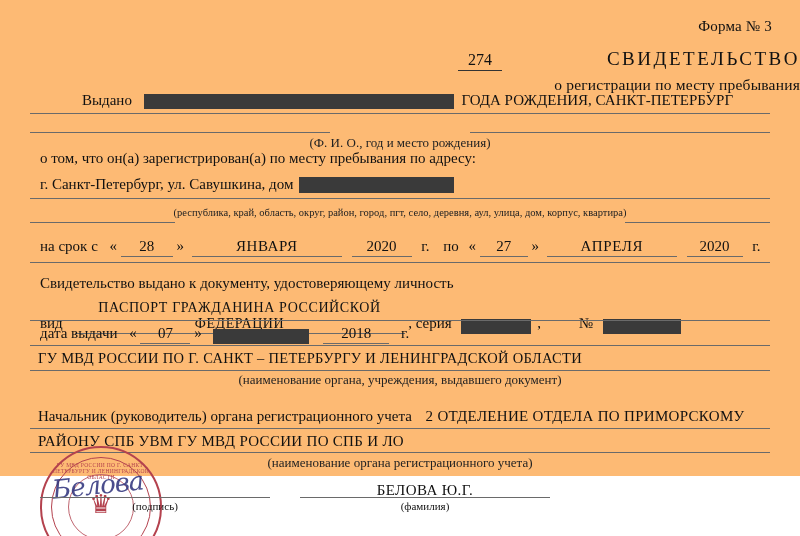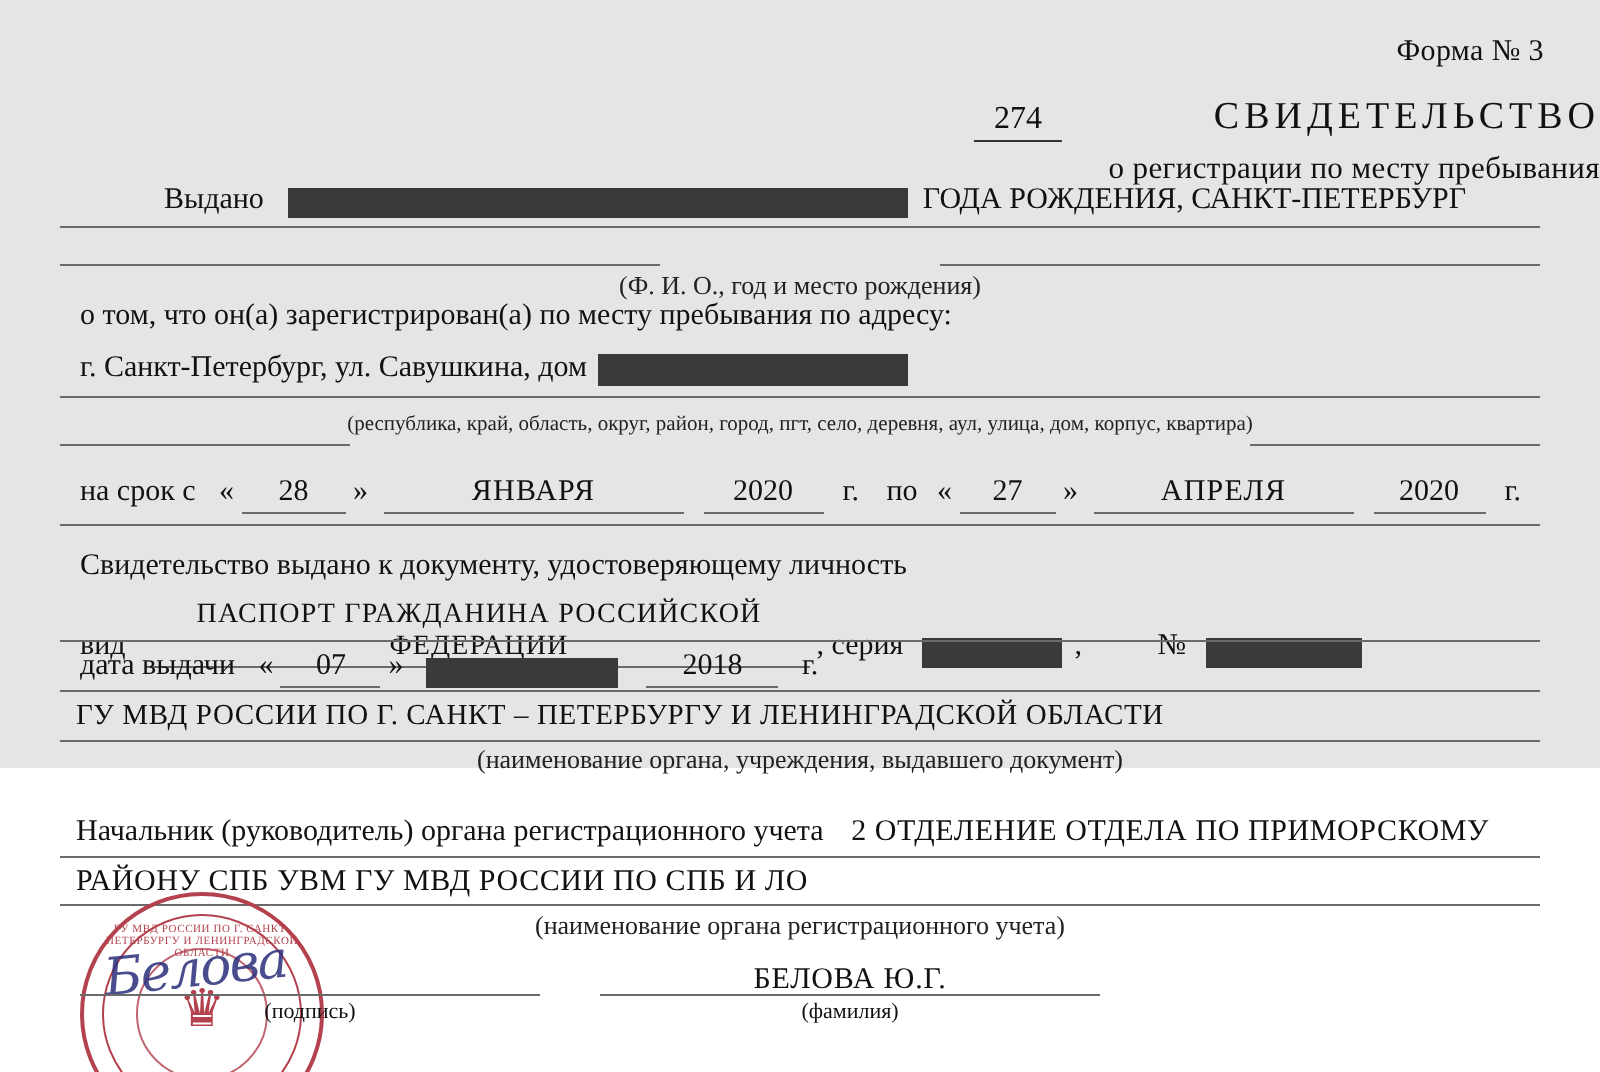--- a/index.html
+++ b/index.html
@@ -10,22 +10,22 @@
   body {
     width: 800px;
     height: 536px;
     overflow: hidden;
     font-family: "Liberation Serif", serif;
     color: #111;
   }
   .page {
     position: relative;
     width: 800px;
-    height: 384px;
-    background: #e5e5e5;
+    height: 476px;
+    background: #fdba74;
   }
   .form-no {
     position: absolute;
     top: 18px;
     right: 28px;
     font-size: 15px;
     letter-spacing: 0.2px;
   }
   .title-block {
     position: absolute;
@@ -35,21 +35,21 @@
     text-align: right;
   }
   .title-main {
     font-size: 19px;
     letter-spacing: 2.5px;
     display: inline-block;
   }
   .title-number {
     display: inline-block;
     position: absolute;
-    left: 487px;
+    left: 458px;
     top: 3px;
     font-size: 16px;
     border-bottom: 1px solid #333;
     padding: 0 10px 1px 10px;
   }
   .title-sub {
     font-size: 15.5px;
     margin-top: 6px;
     letter-spacing: 0.2px;
   }

